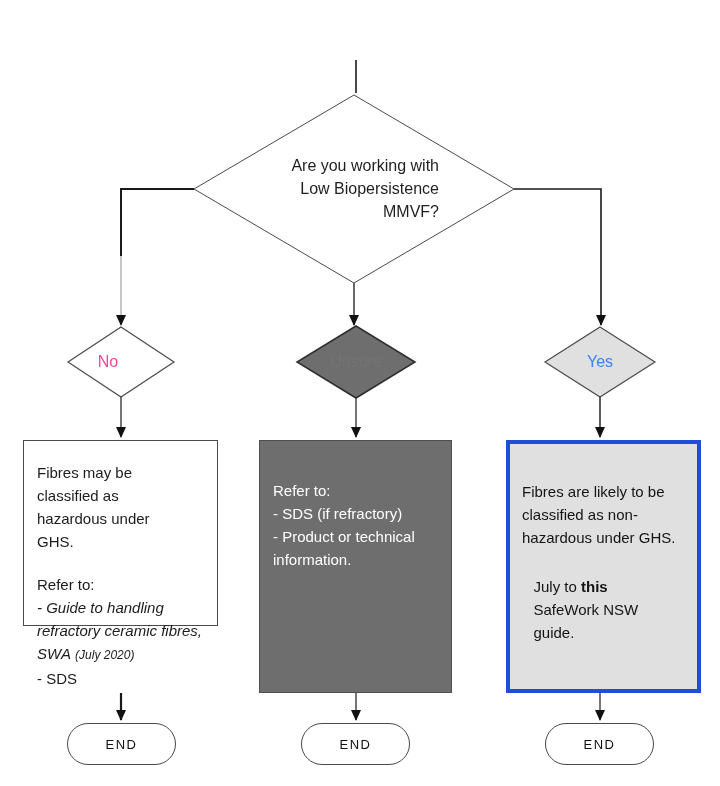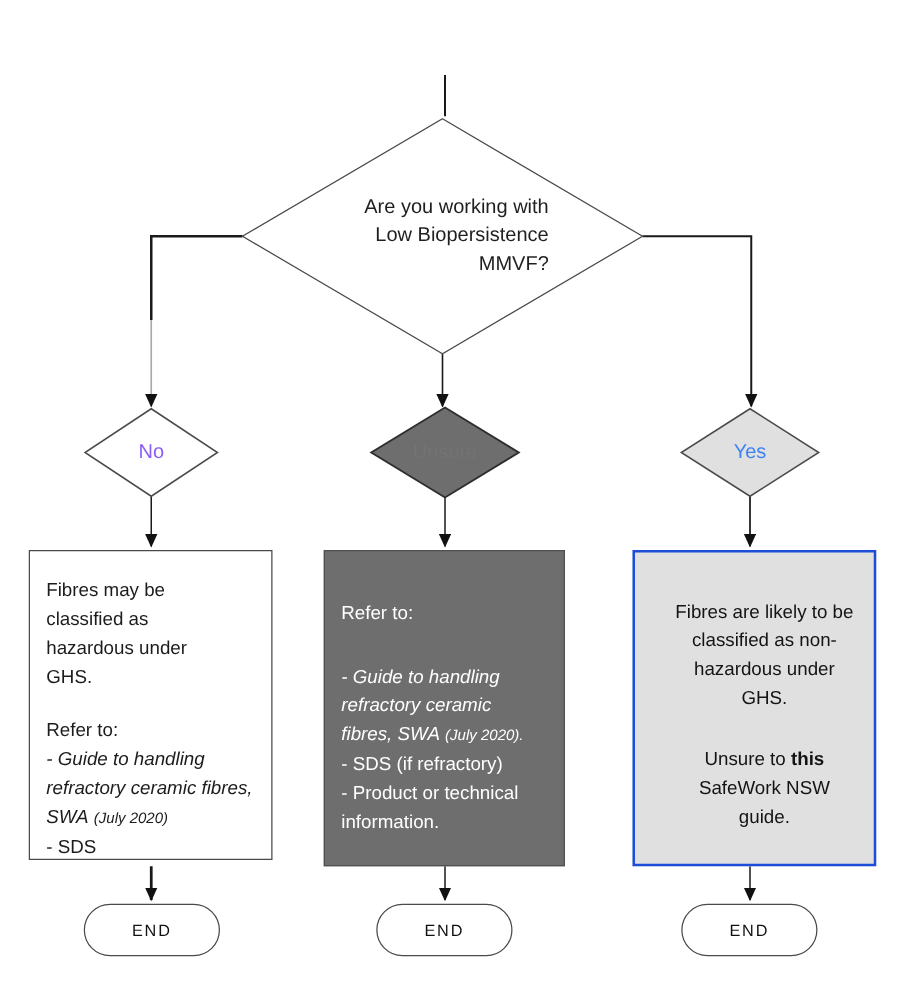--- a/index.html
+++ b/index.html
@@ -18,40 +18,40 @@
   .end-pill{width:109px;height:42px;border-color:#4a4a4a;}
   .end-pill span{font-size:13px;letter-spacing:1.5px;color:#111;}
   .end-left{left:67px;top:723px;}
   .end-mid{left:301px;top:723px;}
   .end-right{left:545px;top:723px;}
   .question{
     left:269px;top:154px;width:170px;text-align:right;
     font-size:16px;line-height:23px;color:#1f1f1f;
   }
   .dlabel{display:flex;align-items:center;justify-content:center;font-size:16px;}
-  .lbl-no{left:68px;top:327px;width:106px;height:70px;color:#8b5cf6;}
+  .lbl-no{left:55px;top:327px;width:106px;height:70px;color:#ec4899;}
   .lbl-unsure{left:297px;top:326px;width:118px;height:72px;color:#737373;}
   .lbl-yes{left:545px;top:327px;width:110px;height:70px;color:#3b82f6;}
   .outbox{font-size:15px;line-height:23px;}
   .outbox p{margin:0;}
   .box-left{
-    left:23px;top:440px;width:195px;height:248px;
+    left:23px;top:440px;width:195px;height:186px;
     background:#ffffff;border:1px solid #4a4a4a;padding:20px 13px 0 13px;
   }
   .box-left .para1{max-width:135px;}
   .box-left .refer{margin-top:20px;}
   .box-mid{
     left:259px;top:440px;width:193px;height:253px;
     background:#6e6e6e;border:1px solid #4f4f4f;color:#ffffff;padding:38px 13px 0 13px;
   }
   .box-mid .gap{margin-top:28px;}
   .box-right{
     left:506px;top:440px;width:195px;height:253px;
-    background:#e0e0e0;border:2px solid #1d4ed8;color:#141414;
-    padding:36px 12px 0 28px;text-align:center;
+    background:#e0e0e0;border:4px solid #1d4ed8;color:#141414;
+    padding:36px 12px 0 12px;
   }
   .box-right .refer-para{max-width:140px;margin:26px auto 0 auto;}
   .gtitle{font-style:italic;}
   .gdate{font-style:italic;font-size:12px;}
   .bold{font-weight:bold;}
 </style>
 </head>
 <body>
 
 <div id="stage">
@@ -91,29 +91,27 @@
   <div class="overlay outbox box-left">
     <p class="para1">Fibres may be classified as hazardous under GHS.</p>
     <p class="refer">Refer to:</p>
     <p><span class="gtitle">- Guide to handling refractory ceramic fibres, SWA</span>
       <span class="gdate">(July 2020)</span></p>
     <p>- SDS</p>
   </div>
 
   <div class="overlay outbox box-mid">
     <p>Refer to:</p>
-    <p class="gap"><span class="gtitle">- Guide to handling refractory ceramic fibres, SWA</span>
-      <span class="gdate">(July 2020).</span></p>
     <p>- SDS (if refractory)</p>
     <p>- Product or technical information.</p>
   </div>
 
   <div class="overlay outbox box-right">
     <p>Fibres are likely to be classified as non-hazardous under GHS.</p>
-    <p class="refer-para"><span>Unsure to </span><span class="bold">this</span><span> SafeWork NSW guide.</span></p>
+    <p class="refer-para"><span>July to </span><span class="bold">this</span><span> SafeWork NSW guide.</span></p>
   </div>
 
   <div class="overlay pill end-pill end-left">
     <span>END</span>
   </div>
   <div class="overlay pill end-pill end-mid">
     <span>END</span>
   </div>
   <div class="overlay pill end-pill end-right">
     <span>END</span>

